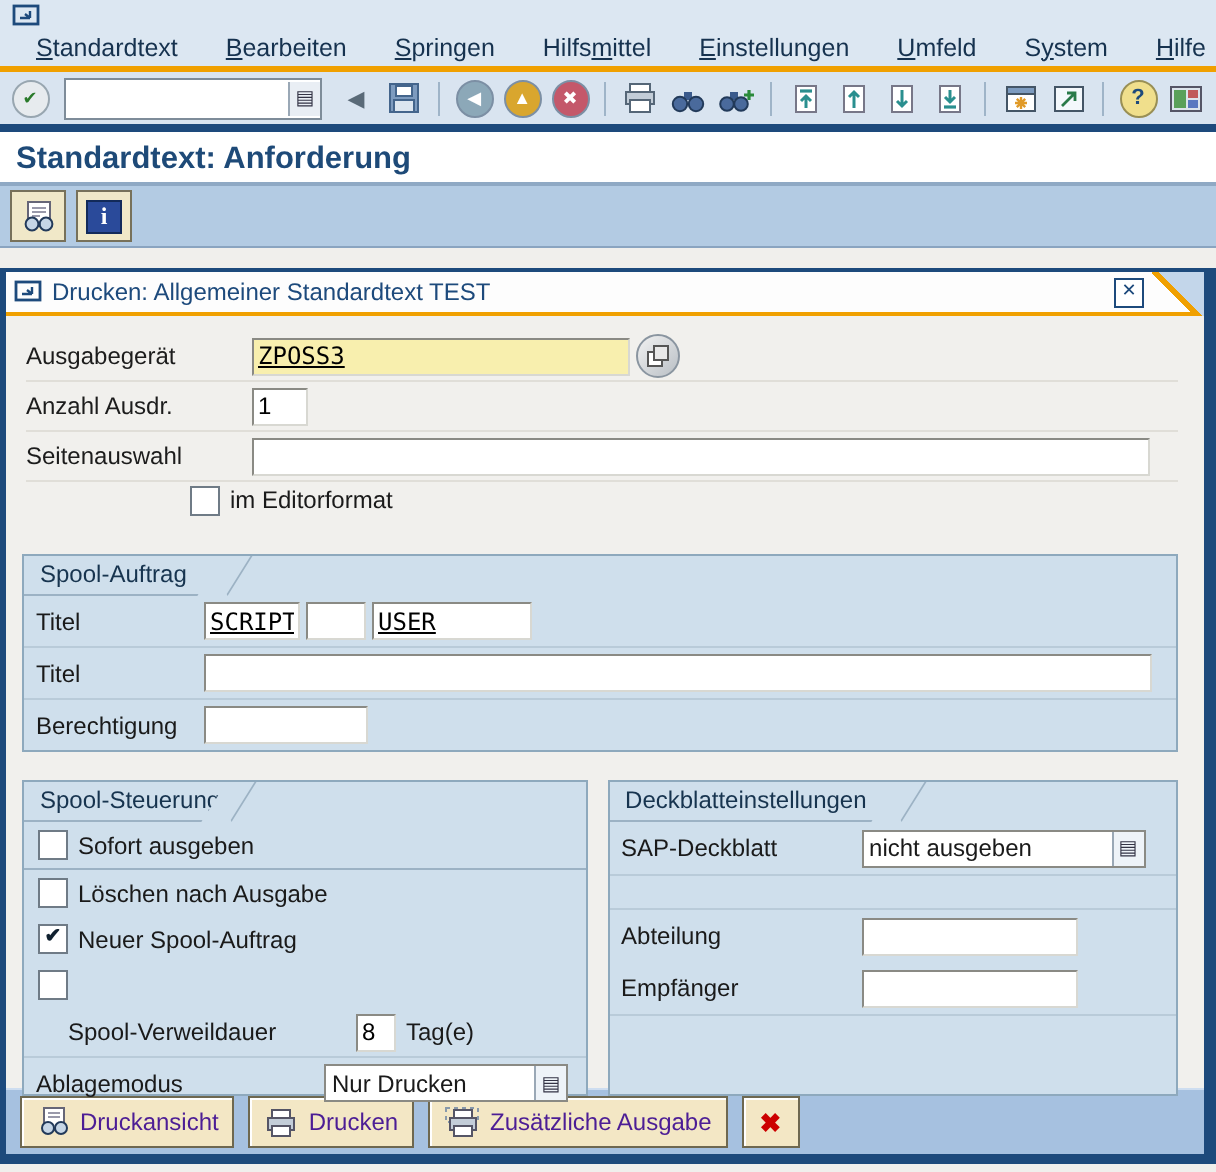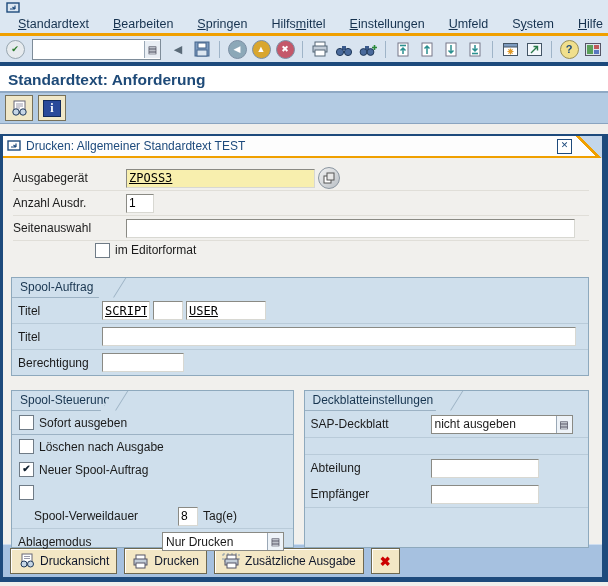--- a/index.html
+++ b/index.html
@@ -69,21 +69,21 @@
   .group-left{width:287px;box-sizing:border-box;height:158px;}
   .group-right{width:290px;box-sizing:border-box;height:158px;}
   .gcbrow{display:flex;align-items:center;height:23px;padding-left:7px;}
   .sepline{border-bottom:1px solid #9cb2c4;}
   .ddl{display:flex;align-items:center;background:#fff;border:1px solid #8a8a84;height:19px;box-sizing:border-box;}
   .ddl .val{flex:1;padding-left:3px;white-space:nowrap;overflow:hidden;}
   .ddl .dd-btn{height:100%;background:#eef3f8;}
   .dlg-footer{height:33px;background:#a6c1e0;border-top:1px solid #cdddf0;display:flex;align-items:center;
               gap:7px;padding-left:7px;box-sizing:border-box;}
   .fbtn{height:24px;background:#f3e7c5;border:1px solid #6e6850;box-shadow:inset 1px 1px 0 #fff;
-        display:flex;align-items:center;gap:5px;padding:0 7px;font-size:12px;color:#0f172a;cursor:default;}
+        display:flex;align-items:center;gap:5px;padding:0 7px;font-size:12px;color:#4c1d95;cursor:default;}
   .fbtn-x{color:#c00;font-weight:bold;font-size:13px;padding:0 8px;}
   .helpc{width:17px;height:17px;border-radius:50%;background:#f0df8c;border:1px solid #998f55;
          color:#1d4a7c;font-weight:bold;font-size:11px;display:flex;align-items:center;justify-content:center;}
   .infoc{width:16px;height:15px;background:#2a4a9a;border:1px solid #122a5a;color:#fff;font-weight:bold;
          font-family:"Liberation Serif",serif;font-size:12px;display:flex;align-items:center;justify-content:center;}
   .backtri{color:#5a6a78;font-size:11px;}
 </style>
 </head>
 <body>
 

